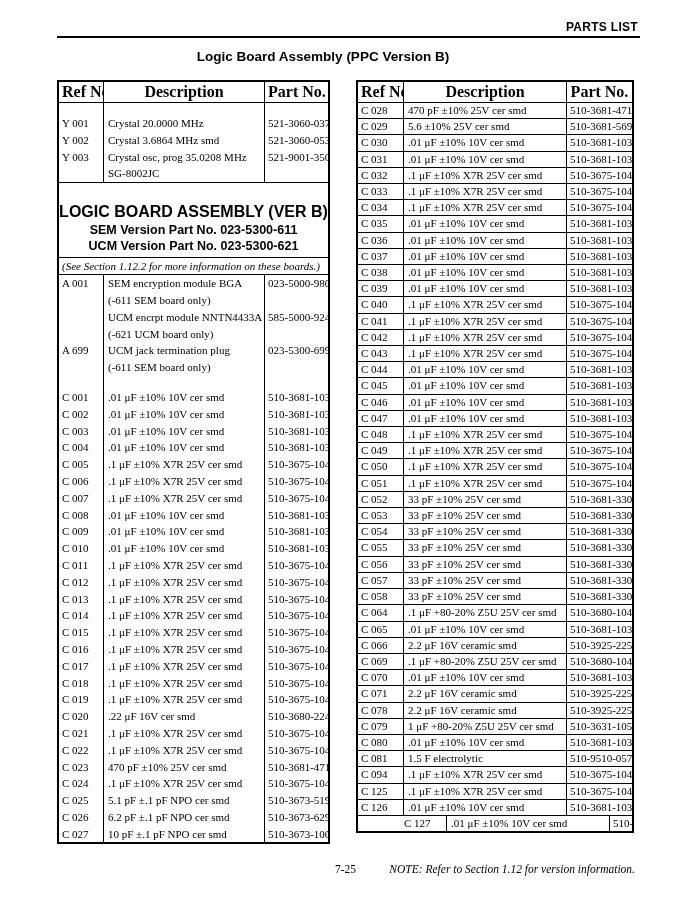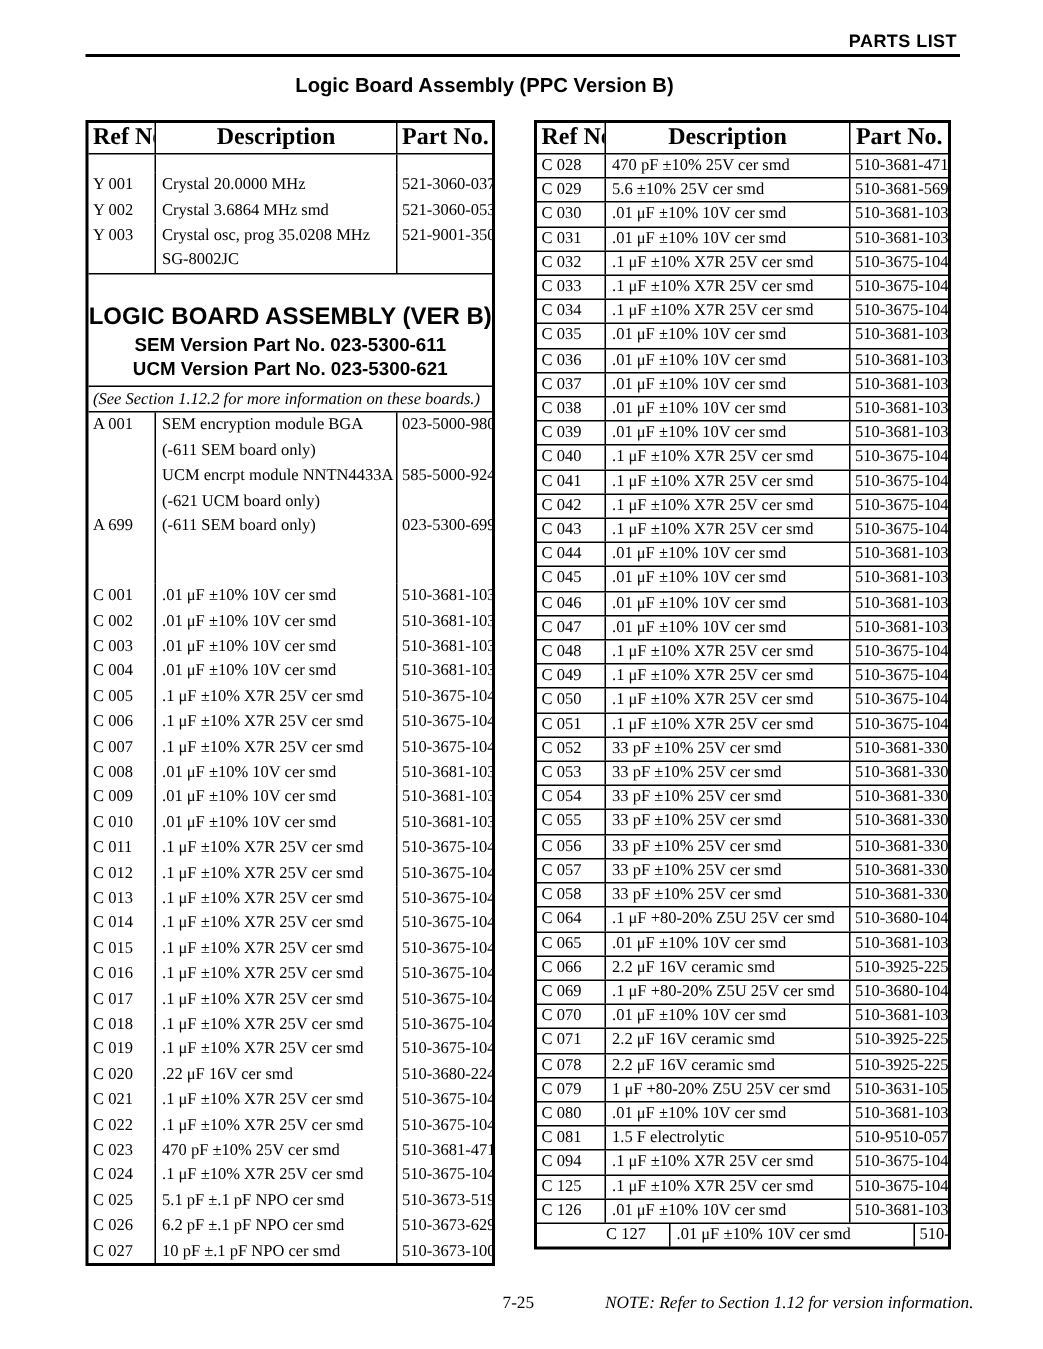--- a/index.html
+++ b/index.html
@@ -54,21 +54,21 @@
   }
   .section-title { font-size: 16px; font-weight: bold; line-height: 21px; white-space: nowrap; }
   .section-sub { font-size: 12.5px; font-weight: bold; line-height: 16px; }
   .note-row {
     border-bottom: 1px solid #000;
     font-style: italic; font-size: 11px; line-height: 16px;
     padding: 0 3px; white-space: nowrap;
   }
 
   .page-number { position: absolute; top: 863px; left: 335px; font-size: 11.5px; }
-  .footer-note { position: absolute; top: 863px; right: 46px; font-style: italic; font-size: 11.5px; margin-left: 34px; }
+  .footer-note { position: absolute; top: 863px; right: 60px; font-style: italic; font-size: 11.5px; margin-left: 34px; }
 </style>
 </head>
 <body>
 
 <div class="parts-list-label">PARTS LIST</div>
 <div class="header-rule"></div>
 <div class="page-title">Logic Board Assembly (PPC Version B)</div>
 
 <div class="ltable">
   <div class="row thead">
@@ -139,20 +139,21 @@
           <div class="ln">&nbsp;</div>
           <div class="ln">585-5000-924</div>
           <div class="ln">&nbsp;</div>
         </div>
       </div>
       <div class="row">
         <div class="c1">
           <div class="ln">A 699</div>
         </div>
         <div class="c2">
+          <div class="ln">UCM jack termination plug</div>
           <div class="ln">(-611 SEM board only)</div>
         </div>
         <div class="c3">
           <div class="ln">023-5300-699</div>
           <div class="ln">&nbsp;</div>
         </div>
       </div>
       <div class="row">
         <div class="c1" style="height: 13px;"></div>
         <div class="c2" style="height: 13px;"></div>

